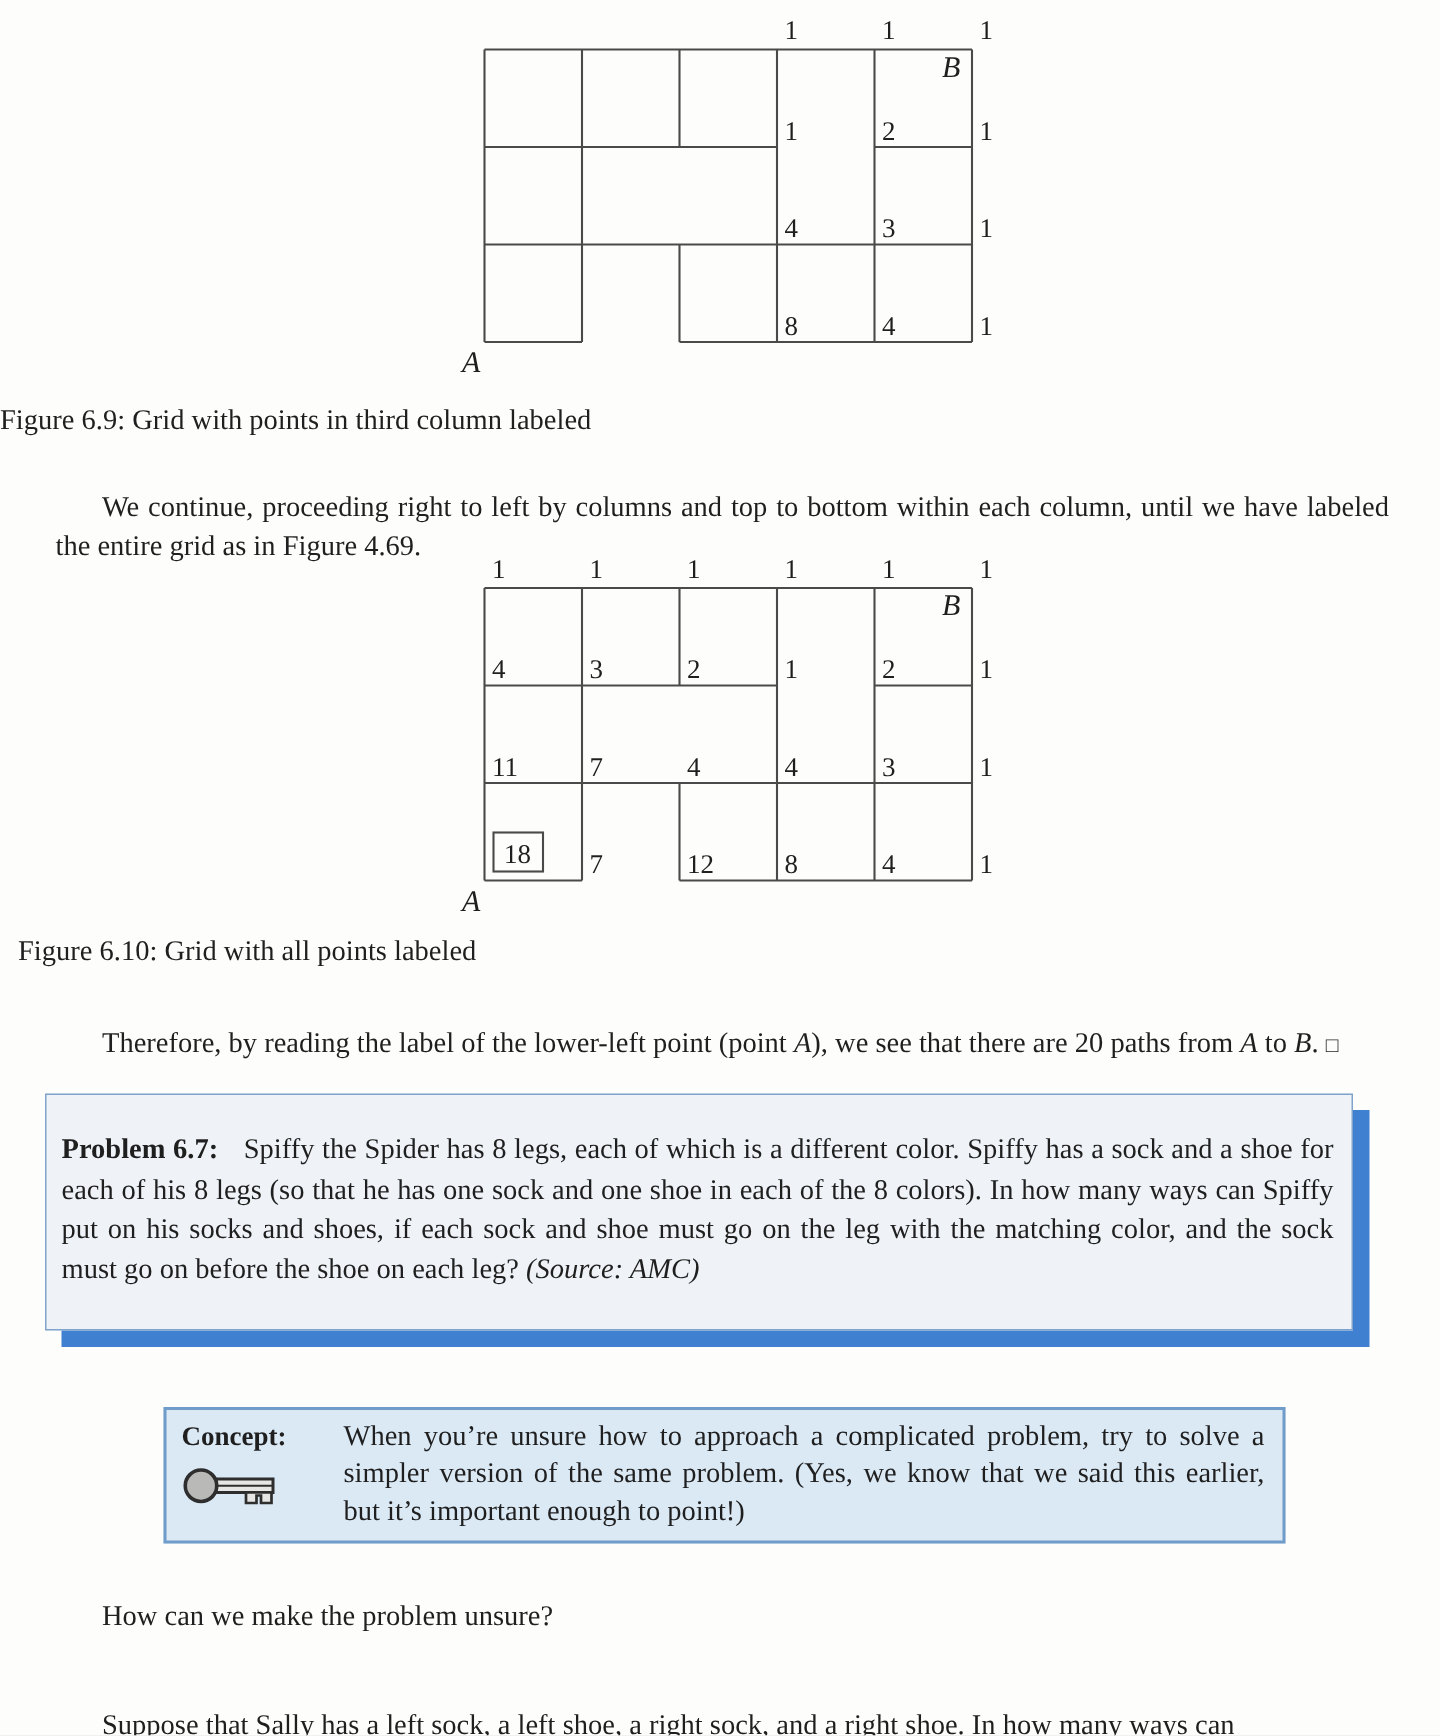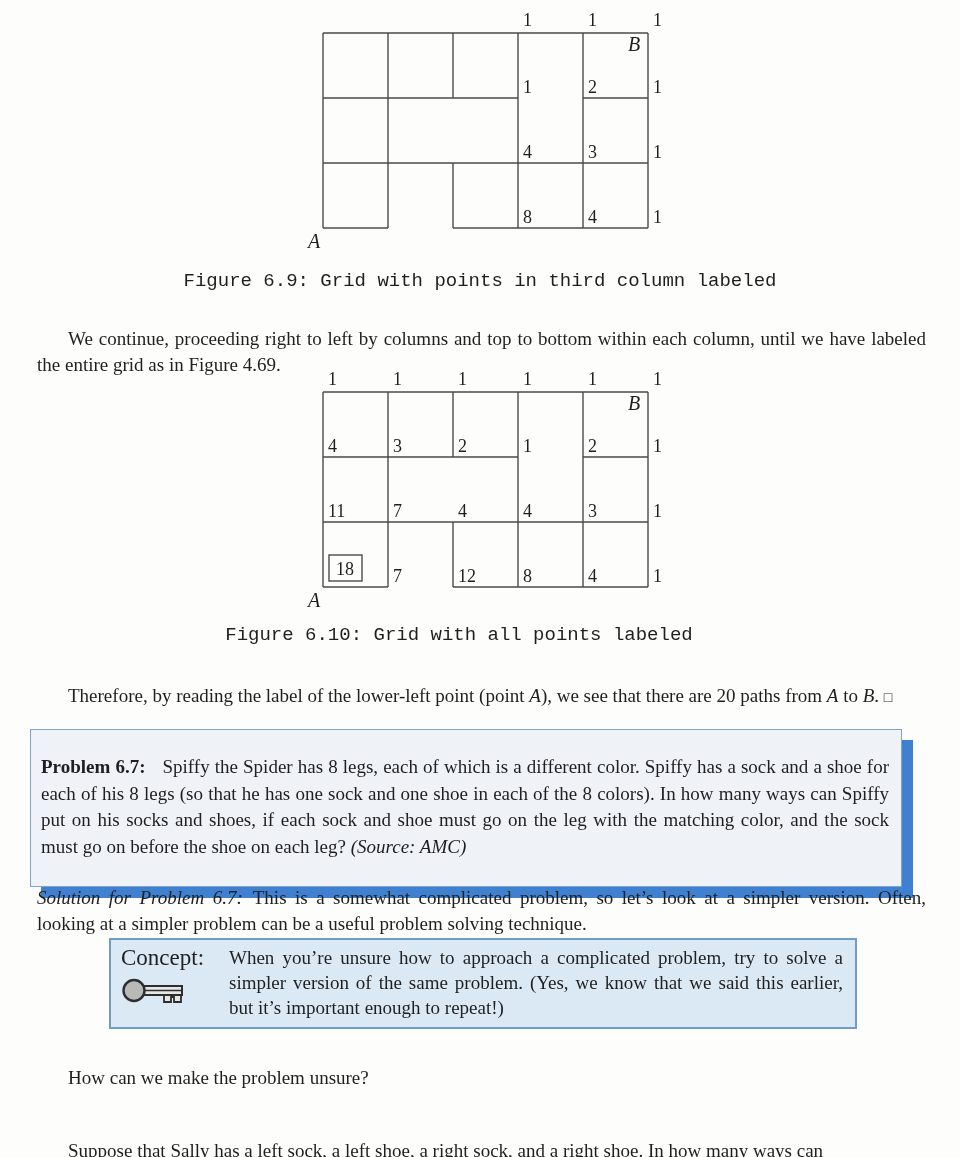--- a/index.html
+++ b/index.html
@@ -4,49 +4,49 @@
 <style>
   html,body{margin:0;padding:0;background:#e8e8e8;}
   .page{
     position:relative;width:960px;height:1157px;margin:0 auto;
     background:#fdfdfb;overflow:hidden;
     font-family:"Liberation Serif",serif;color:#1f1f1f;
   }
   .abs{position:absolute;}
   .body{font-size:19px;line-height:26px;text-align:justify;}
   .indent{text-indent:31px;}
-  .caption{font-size:19px;text-align:center;font-family:Liberation Mono, monospace;}
+  .caption{font-size:19px;text-align:left;}
   .fig svg text{font-family:"Liberation Serif",serif;}
   .rs-i{font-style:italic;}
   .rs-sq{font-size:14px;}
   #fig69{left:300px;top:5px;}
   #cap1{left:0;top:270px;width:960px;}
   #para-continue{left:37px;top:307px;width:889px;}
   #fig610{left:300px;top:372px;}
-  #cap2{left:0;top:624px;width:918px;}
+  #cap2{left:12px;top:624px;width:918px;}
   #para-therefore{left:37px;top:664px;width:889px;}
   #problem-box{
     left:30px;top:729px;width:872px;box-sizing:border-box;
     background:var(--pb-bg,#eff3f8);
     border:1px solid var(--pb-border,#7fa3cc);
     box-shadow:11px 11px 0 0 var(--pb-shadow,#4080d0);
     padding:5px 12px 7px 10px;
   }
   #problem-box .body{line-height:26.5px;}
   #problem-box strong{margin-right:17px;}
   #para-solution{left:37px;top:866px;width:889px;}
   #para-solution em{margin-right:10px;}
   #concept-box{
     left:109px;top:938px;width:748px;box-sizing:border-box;min-height:84px;
     background:var(--cb-bg,#dbe9f5);
     border:2px solid var(--cb-border,#6f9cc9);
     display:flex;gap:12px;padding:5px 12px 7px 10px;
   }
   #concept-label-col{width:96px;flex:none;}
-  #concept-label-col .cb-label{font-weight:normal;font-size:23px;line-height:25px;}
+  #concept-label-col .cb-label{font-weight:bold;font-size:18px;line-height:25px;}
   #concept-label-col svg{display:block;margin-top:5px;}
   #concept-text{flex:1;font-size:19px;line-height:25px;text-align:justify;}
   #para-how{left:37px;top:1046px;width:889px;}
   #para-spiders{left:37px;top:1083px;width:889px;}
   #para-suppose{left:37px;top:1119px;width:889px;}
 </style>
 </head>
 <body>
 
 <div class="page">
@@ -133,33 +133,32 @@
   </div>
 
   <div id="cap2" class="abs caption">Figure 6.10: Grid with all points labeled</div>
 
   <p id="para-therefore" class="abs body indent"><span>Therefore, by reading the label of the lower-left point (point </span><span class="rs-i">A</span><span>), we see that there are 20 paths from </span><span class="rs-i">A</span><span> to </span><span class="rs-i">B</span><span>. </span><span class="rs-sq">□</span></p>
 
   <div id="problem-box" class="abs">
     <p class="body"><strong>Problem 6.7:</strong><span>Spiffy the Spider has 8 legs, each of which is a different color. Spiffy has a sock and a shoe for each of his 8 legs (so that he has one sock and one shoe in each of the 8 colors). In how many ways can Spiffy put on his socks and shoes, if each sock and shoe must go on the leg with the matching color, and the sock must go on before the shoe on each leg? </span><em>(Source: AMC)</em></p>
   </div>
 
-  <p id="para-solution" class="abs body"><em>Solution for Problem 6.7:</em><span>This is a somewhat complicated problem, so let’s look at a simpler version. Often, looking at a simpler problem can be a useful problem solving technique.</span></p>
 
   <div id="concept-box" class="abs">
     <div id="concept-label-col">
       <div class="cb-label">Concept:</div>
       <svg width="64" height="32" viewBox="0 0 64 32">
         <rect x="23" y="11" width="38" height="9" fill="#e6e6e4" stroke="#2e2e2e" stroke-width="2"></rect>
         <line x1="23" y1="15.5" x2="61" y2="15.5" stroke="#2e2e2e" stroke-width="1.3"></line>
         <circle cx="13" cy="15.5" r="10.5" fill="#b9b9b7" stroke="#2e2e2e" stroke-width="2.4"></circle>
         <path d="M43 20 L43 27 L50 27 L50 22 L53 22 L53 27 L60 27 L60 20 Z" fill="#e6e6e4" stroke="#2e2e2e" stroke-width="1.8" stroke-linejoin="miter"></path>
       </svg>
     </div>
-    <div id="concept-text">When you’re unsure how to approach a complicated problem, try to solve a simpler version of the same problem. (Yes, we know that we said this earlier, but it’s important enough to repeat!)</div>
+    <div id="concept-text">When you’re unsure how to approach a complicated problem, try to solve a simpler version of the same problem. (Yes, we know that we said this earlier, but it’s important enough to point!)</div>
   </div>
 
   <p id="para-how" class="abs body indent">How can we make the problem unsure?</p>
 
 
   <p id="para-suppose" class="abs body indent">Suppose that Sally has a left sock, a left shoe, a right sock, and a right shoe. In how many ways can</p>
 
 </div>
 
 </body></html>

